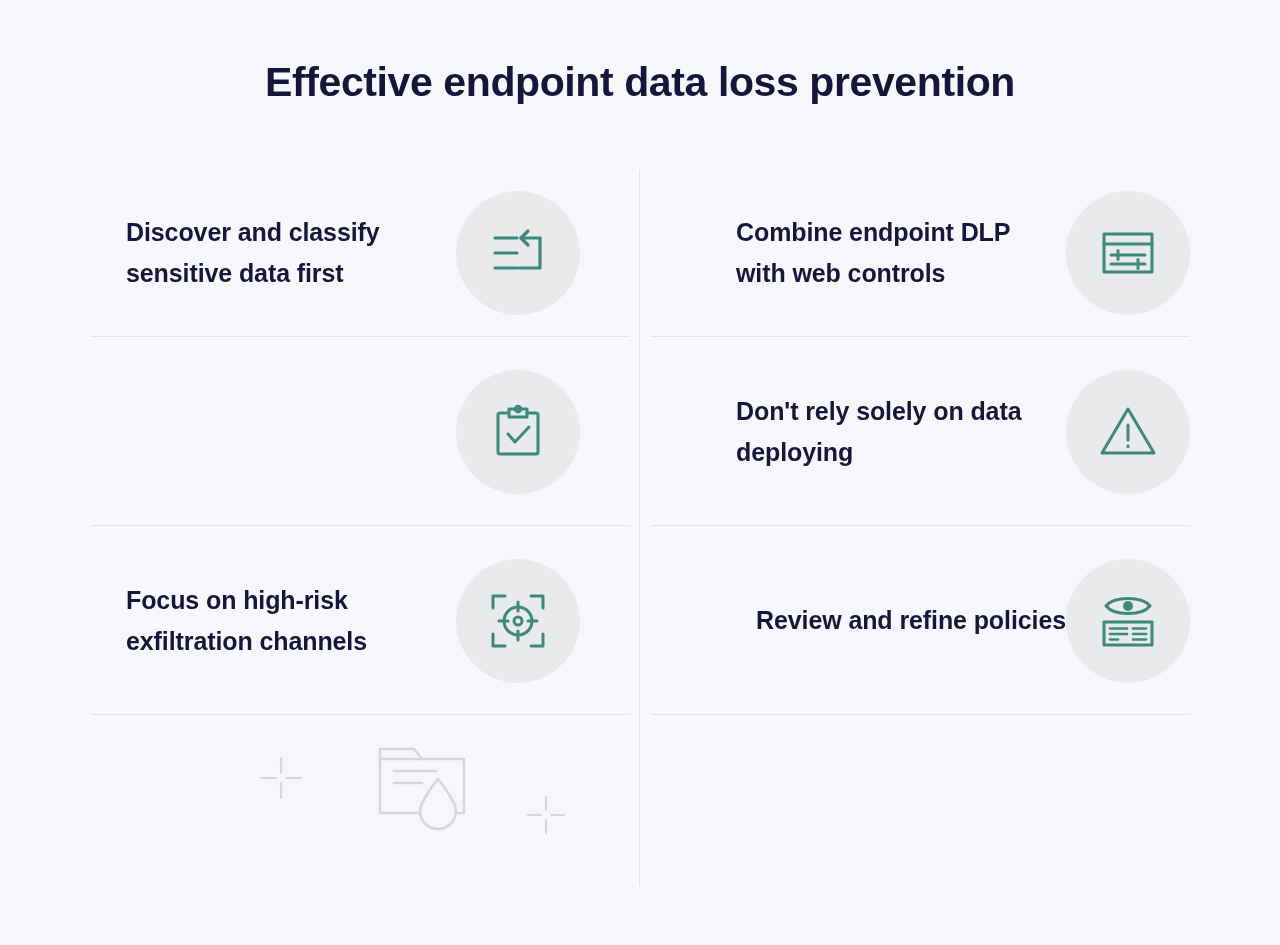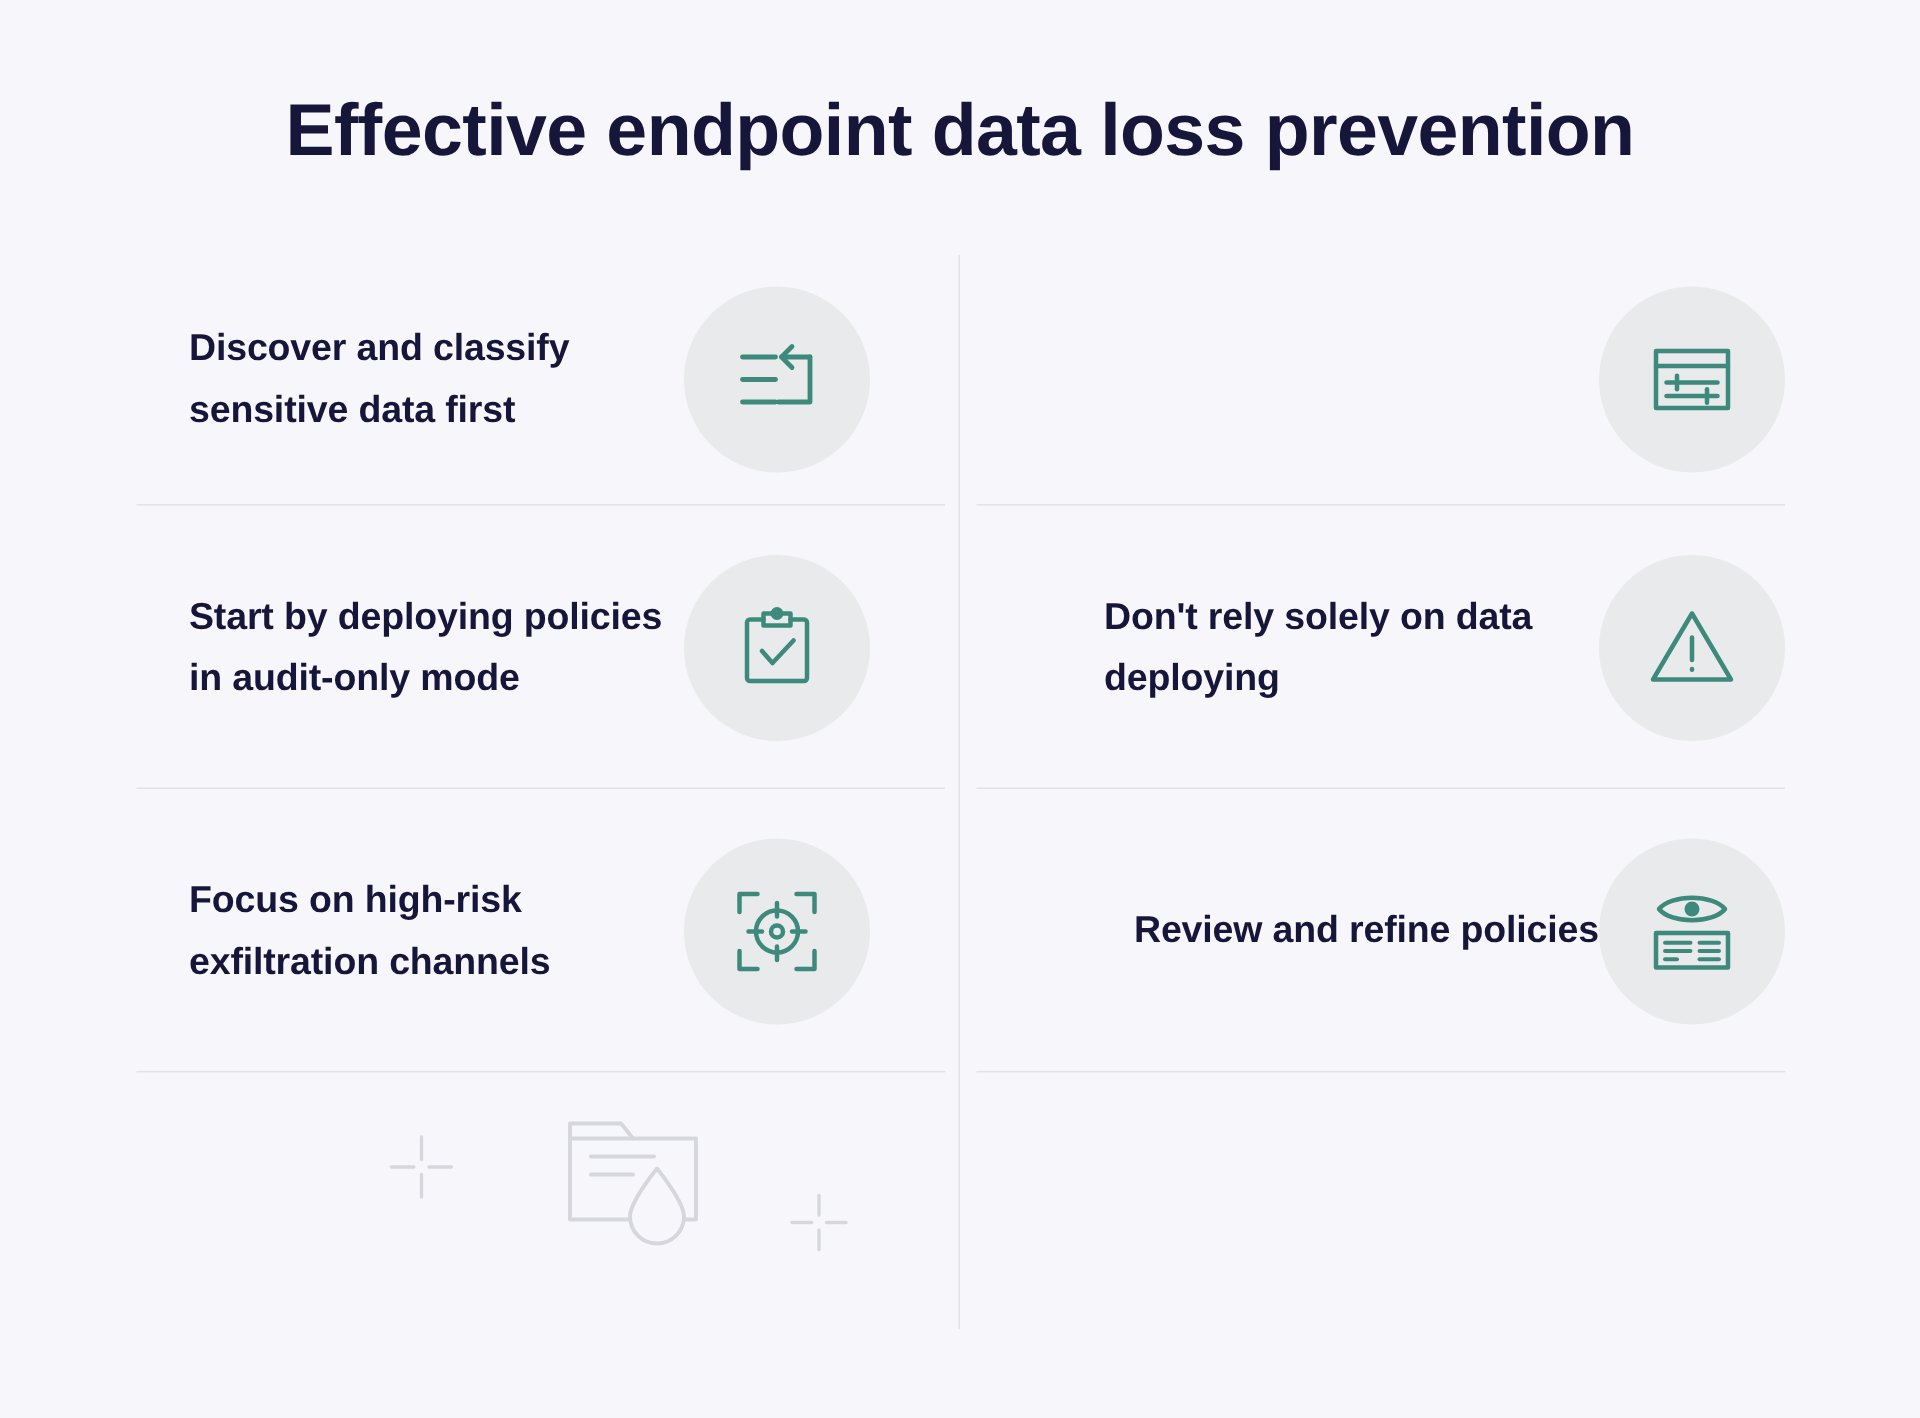--- a/index.html
+++ b/index.html
@@ -22,21 +22,21 @@
     height: 945px;
   }
 
   
   .title {
     position: absolute;
     top: 58px;
     left: 0;
     width: 1280px;
     text-align: center;
-    font-size: 49px;
+    font-size: 41px;
     font-weight: 700;
     letter-spacing: -0.4px;
     color: #16163a;
     line-height: 1.2;
   }
 
   
   .grid {
     position: absolute;
     top: 168px;
@@ -134,34 +134,34 @@
           <line x1="8" y1="31" x2="30" y2="31"></line>
           <line x1="8" y1="46" x2="30" y2="46"></line>
           <polyline points="53,16 53,46 32,46"></polyline>
           <polyline points="41,9 34,16 41,23"></polyline>
           <line x1="34" y1="16" x2="53" y2="16"></line>
         </svg>
       </div>
     </div>
 
     <div class="cell col-right rule-bottom">
+      <div class="cell-text">Combine endpoint DLP with web controls</div>
       <div class="icon-badge">
         <svg width="62" height="62" viewBox="0 0 62 62" fill="none" stroke="#3d8a7d" stroke-width="3" stroke-linecap="round" stroke-linejoin="round">
           <rect x="7" y="12" width="48" height="38"></rect>
           <line x1="7" y1="22" x2="55" y2="22"></line>
           <line x1="14" y1="33" x2="48" y2="33"></line>
           <line x1="21" y1="28.5" x2="21" y2="37.5"></line>
           <line x1="14" y1="42" x2="48" y2="42"></line>
           <line x1="41" y1="37.5" x2="41" y2="46.5"></line>
         </svg>
       </div>
     </div>
 
     <div class="cell col-left rule-bottom">
-      <div class="cell-text">Start by deploying policies in audit-only mode</div>
       <div class="icon-badge">
         <svg width="62" height="62" viewBox="0 0 62 62" fill="none" stroke="#3d8a7d" stroke-width="3" stroke-linecap="round" stroke-linejoin="round">
           <path d="M22 12 H13 a2 2 0 0 0 -2 2 V51 a2 2 0 0 0 2 2 H49 a2 2 0 0 0 2 -2 V14 a2 2 0 0 0 -2 -2 H40"></path>
           <path d="M22 8 h18 v8 H22 z"></path>
           <circle cx="31" cy="8" r="2.8"></circle>
           <polyline points="21,33 28,41 42,26"></polyline>
         </svg>
       </div>
     </div>
 

